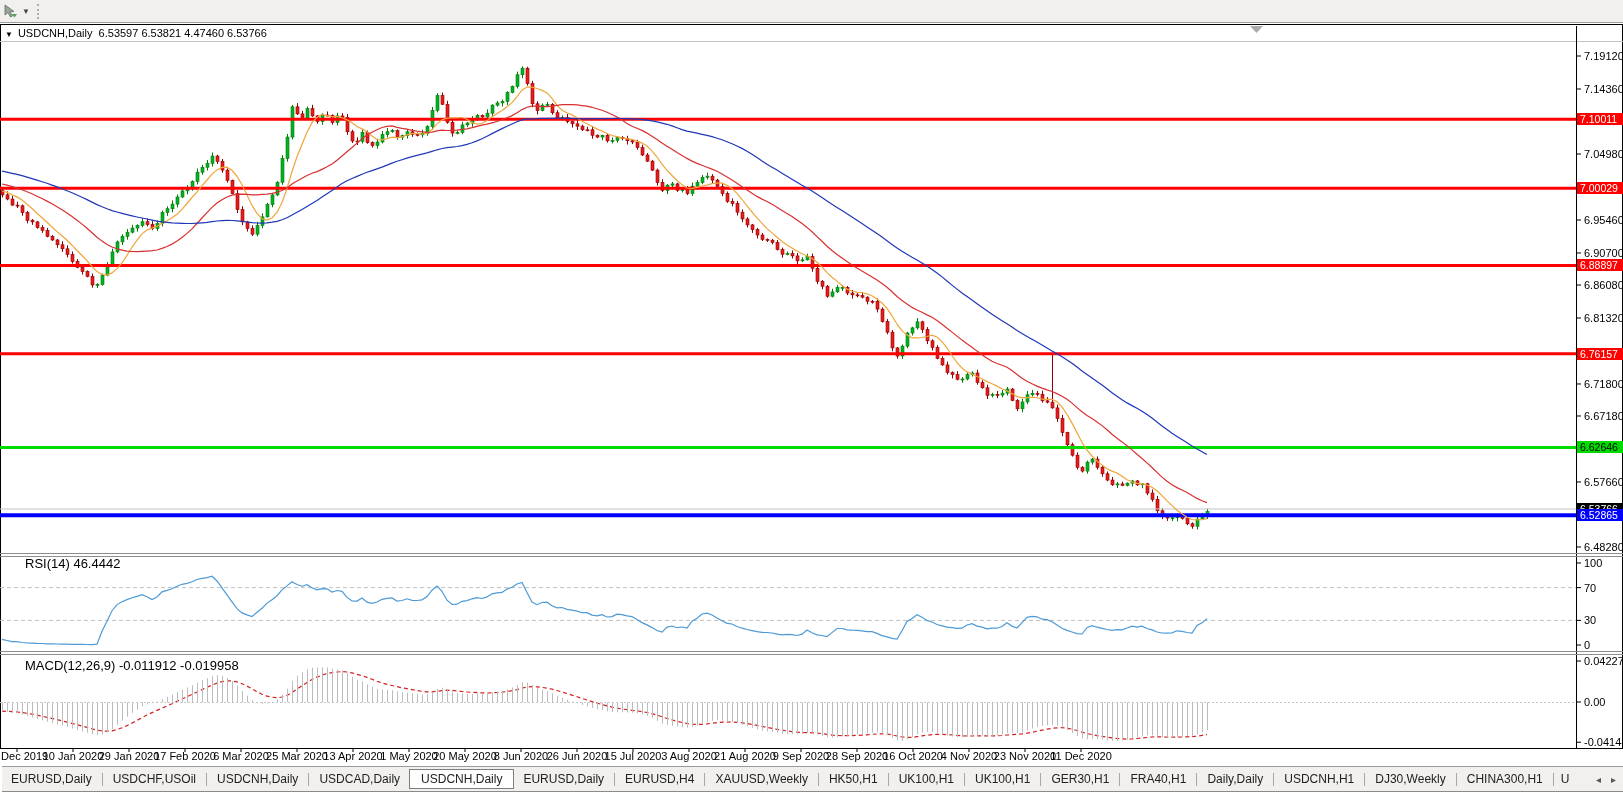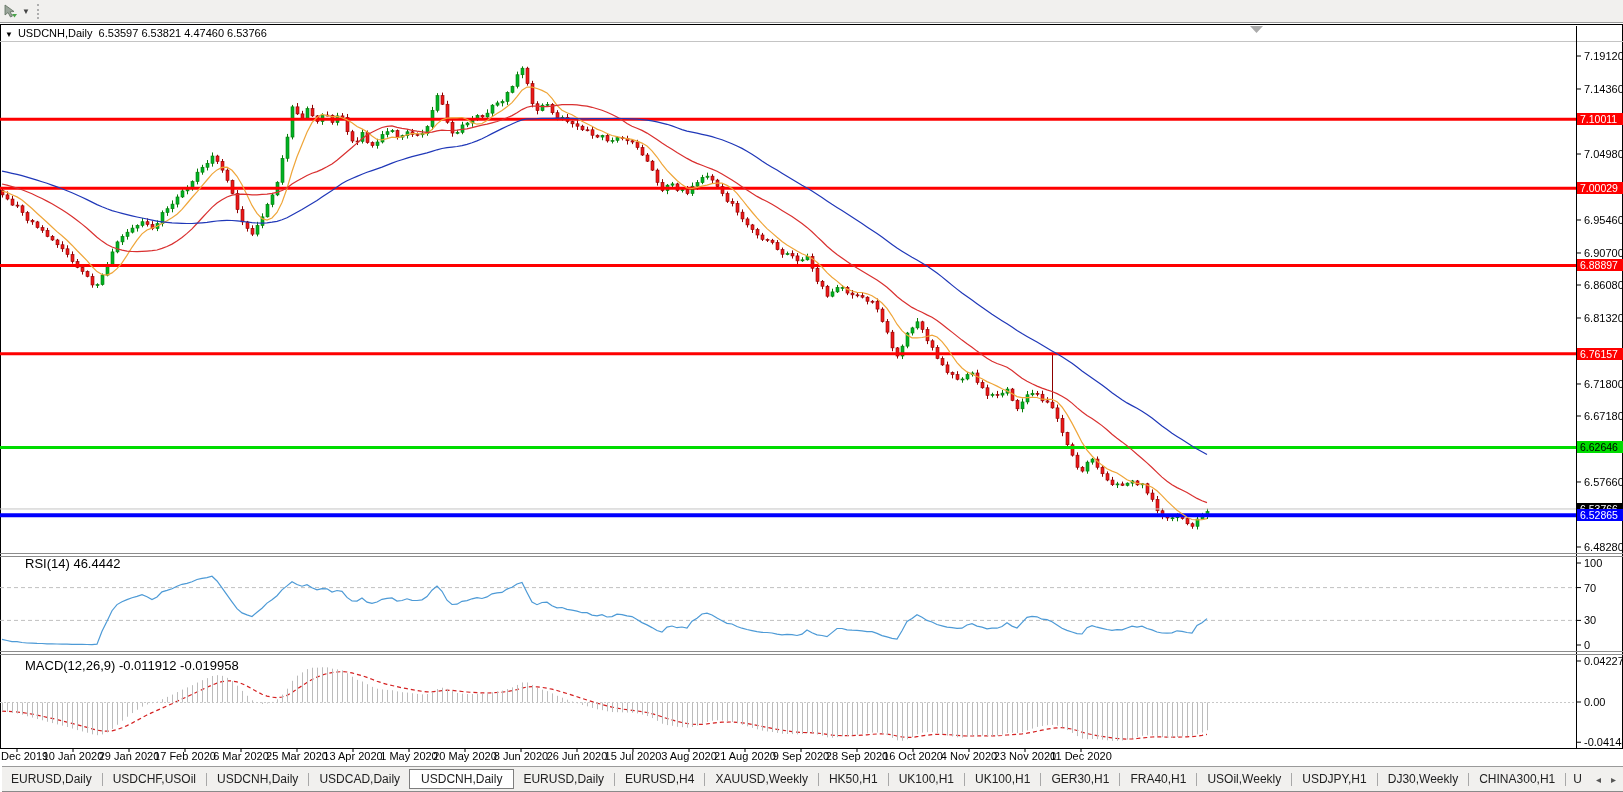--- a/index.html
+++ b/index.html
@@ -939,23 +939,23 @@
     <span class="tab">HK50,H1</span>
     <span class="tabdiv"></span>
     <span class="tab">UK100,H1</span>
     <span class="tabdiv"></span>
     <span class="tab">UK100,H1</span>
     <span class="tabdiv"></span>
     <span class="tab">GER30,H1</span>
     <span class="tabdiv"></span>
     <span class="tab">FRA40,H1</span>
     <span class="tabdiv"></span>
-    <span class="tab">USOil,Weekly</span>
-    <span class="tabdiv"></span>
-    <span class="tab">USDJPY,H1</span>
+    <span class="tab">Daily,Daily</span>
+    <span class="tabdiv"></span>
+    <span class="tab">USDCNH,H1</span>
     <span class="tabdiv"></span>
     <span class="tab">DJ30,Weekly</span>
     <span class="tabdiv"></span>
     <span class="tab">CHINA300,H1</span>
     <span class="tabdiv"></span>
     <span class="tab trunc">U</span>
     <span class="tab-arrows">
       <span>◂</span>
       <span>▸</span>
     </span>

